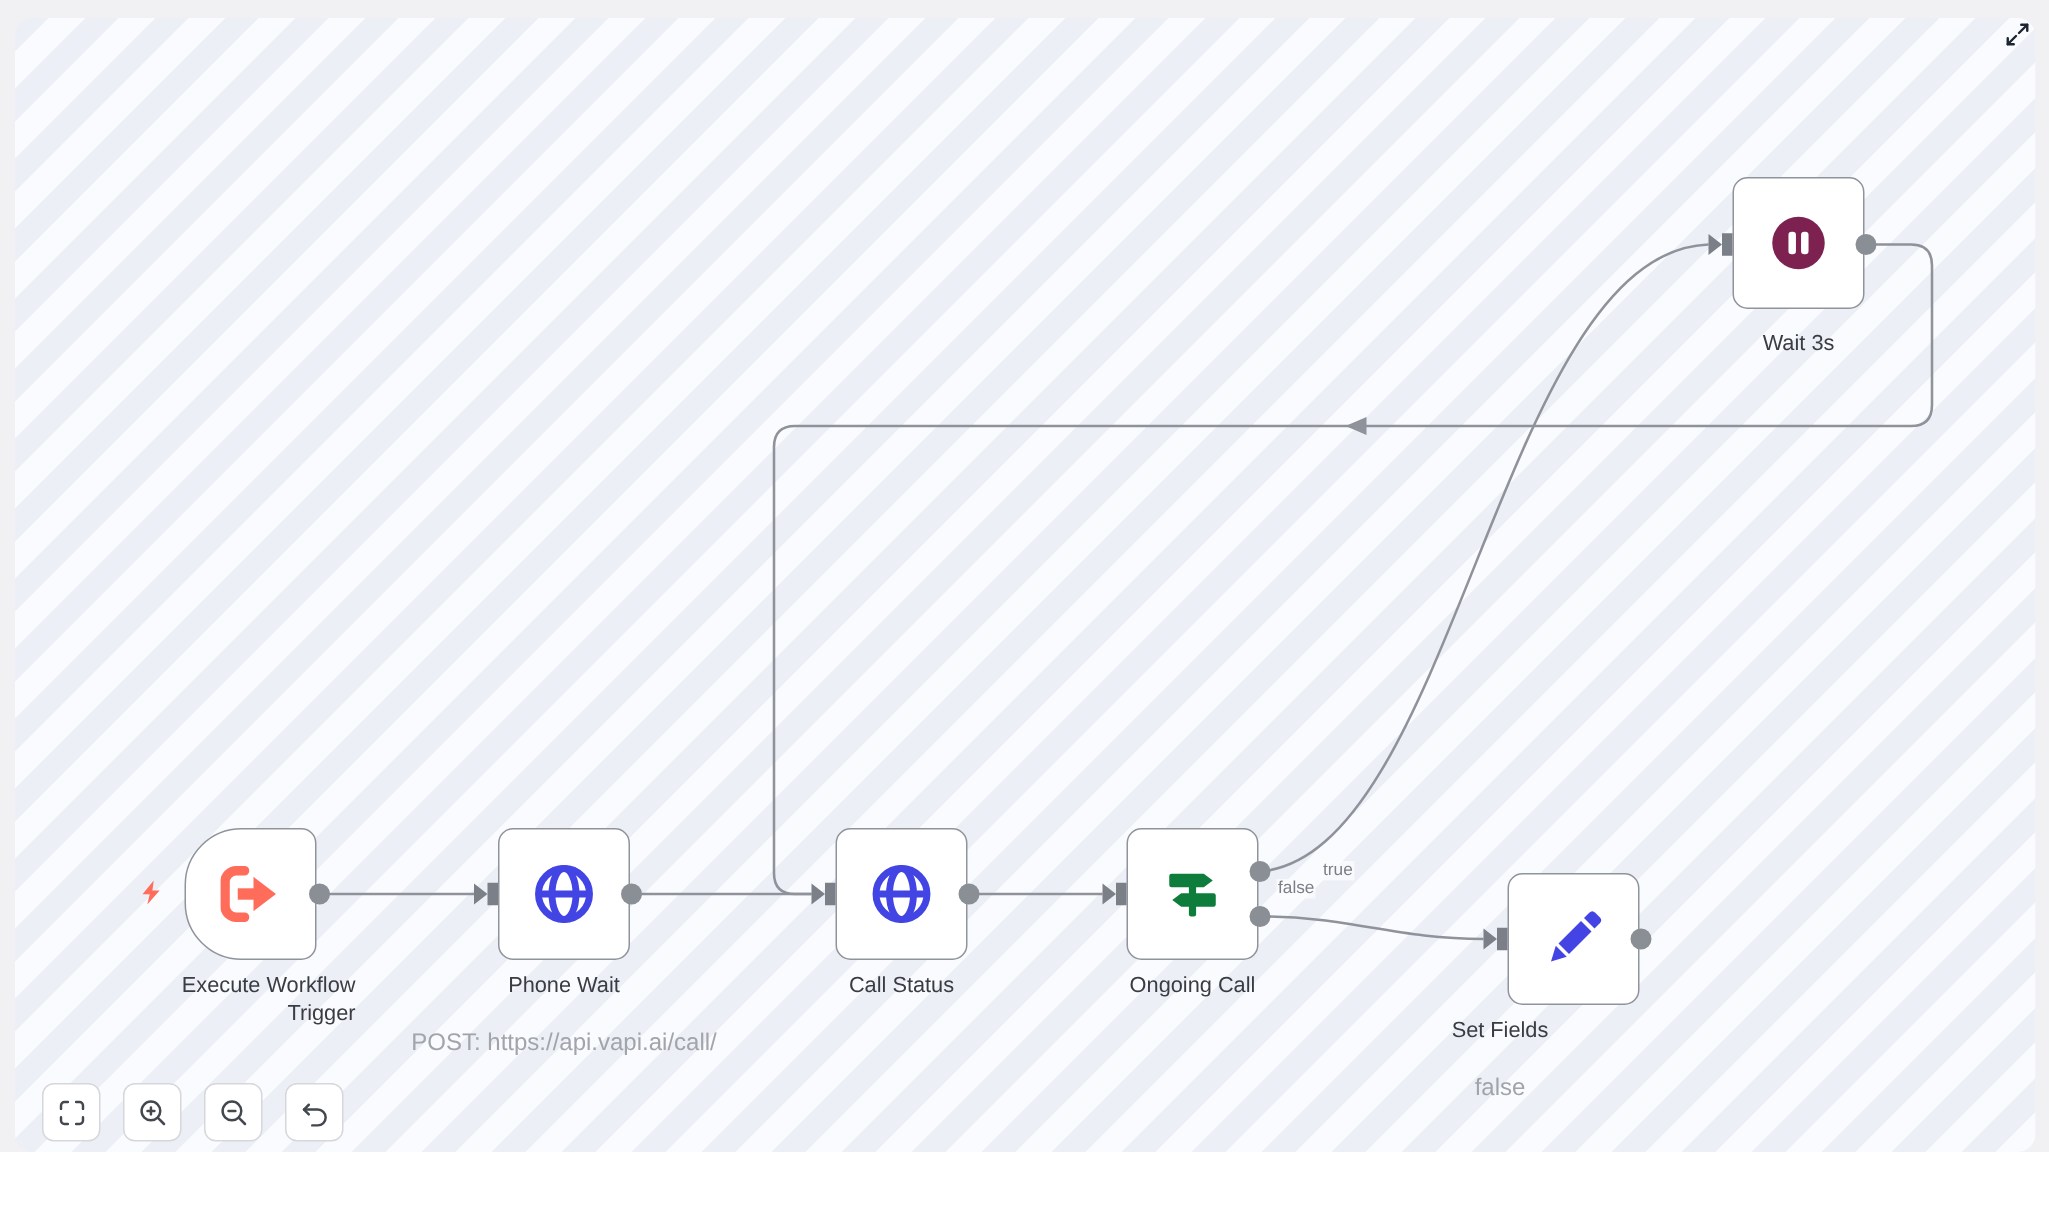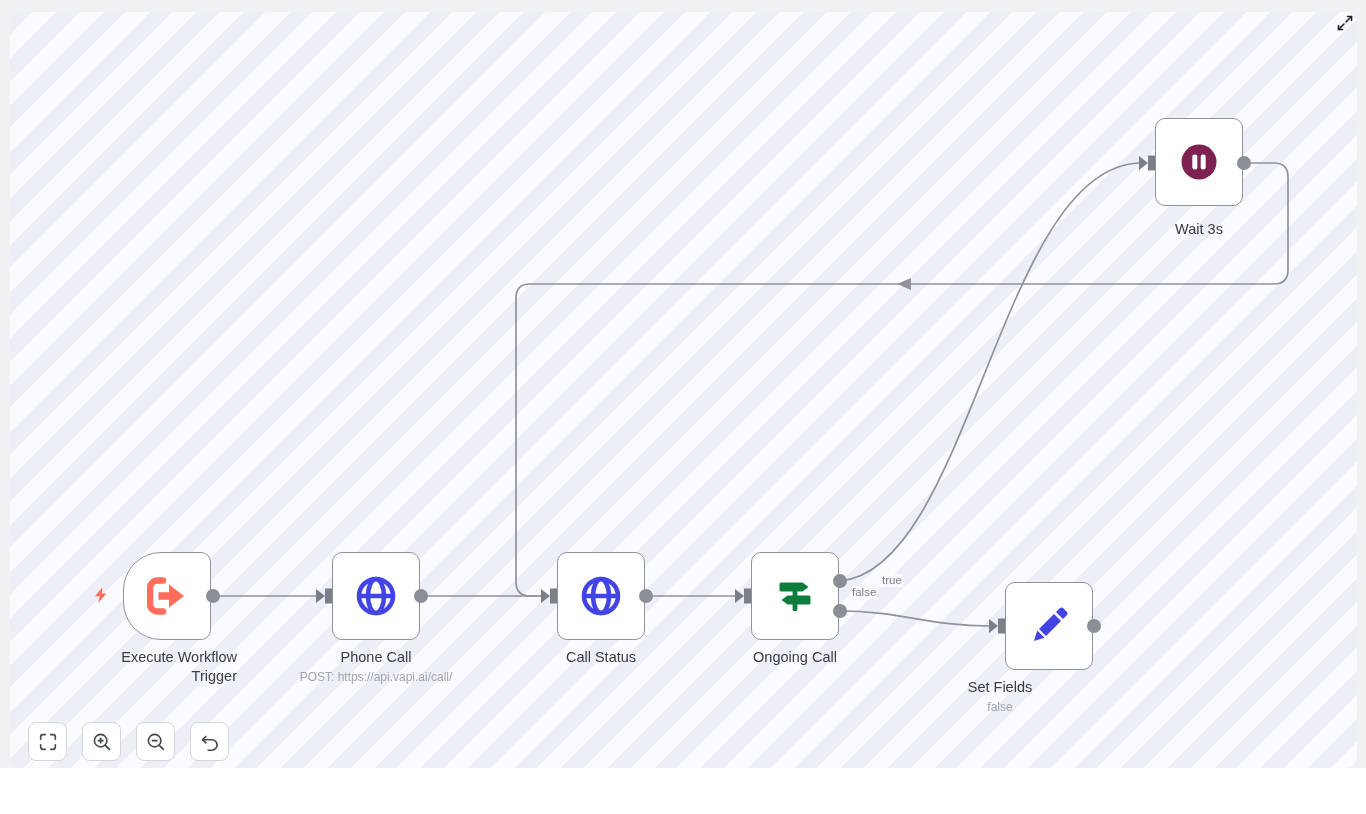--- a/index.html
+++ b/index.html
@@ -13,21 +13,21 @@
   }
   svg.layer { position: absolute; left: 0; top: 0; width: 1366px; height: 814px; }
   #edge-layer { z-index: 2; }
   #port-layer { z-index: 4; }
   .node { position: absolute; z-index: 3; }
   .node-box { width: 88px; height: 88px; background: #ffffff; border: 1.7px solid #8f939b;
     border-radius: 10px; display: flex; align-items: center; justify-content: center; }
   .node-box.trigger-shape { border-radius: 38px 10px 10px 38px; }
   .node-label { position: absolute; z-index: 3; text-align: center; color: #393c42;
     font-size: 14.5px; font-weight: 500; line-height: 1.32; }
-  .node-subtitle { margin-top: 3px; font-size: 12px; font-weight: 400; color: #a1a4ab; white-space: nowrap; }
+  .node-subtitle { margin-top: 18px; font-size: 16px; font-weight: 400; color: #a1a4ab; white-space: nowrap; }
   .edge-label { position: absolute; z-index: 5; font-size: 11.5px; color: #7b7f86;
     background: rgba(250,251,254,0.82); padding: 0 1px; line-height: 13px; }
   .bolt-badge { position: absolute; z-index: 3; }
   .controls { position: absolute; left: 28px; top: 722px; z-index: 6; display: flex; gap: 15px; }
   .ctrl-btn { width: 39px; height: 39px; background: #ffffff; border: 1px solid #d5d7dc;
     border-radius: 8px; display: flex; align-items: center; justify-content: center; cursor: pointer; }
   .expand-btn { position: absolute; left: 1330px; top: 8px; width: 30px; height: 30px; z-index: 6;
     display: flex; align-items: center; justify-content: center; background: transparent; border: none; cursor: pointer; }
 </style>
 </head>
@@ -109,21 +109,21 @@
       <path d="M12 25 L27 10 L34 17 L19 32 Z"></path>
       <path d="M29 8 L32.5 4.5 Q34.5 2.5 36.5 4.5 L39.5 7.5 Q41.5 9.5 39.5 11.5 L36 15 Z"></path>
     </svg>
   </div>
 </div>
 
 <div class="node-label" style="left:97px; top:648px; width:140px;text-align:right;">
   <span>Execute Workflow Trigger</span>
 </div>
 <div class="node-label" style="left:266px; top:648px; width:220px;">
-  <div>Phone Call</div>
+  <div>Phone Wait</div>
   <div class="node-subtitle">POST: https://api.vapi.ai/call/</div>
 </div>
 <div class="node-label" style="left:491px; top:648px; width:220px;">
   <span>Call Status</span>
 </div>
 <div class="node-label" style="left:685px; top:648px; width:220px;">
   <span>Ongoing Call</span>
 </div>
 <div class="node-label" style="left:1089px; top:220px; width:220px;">
   <span>Wait 3s</span>

